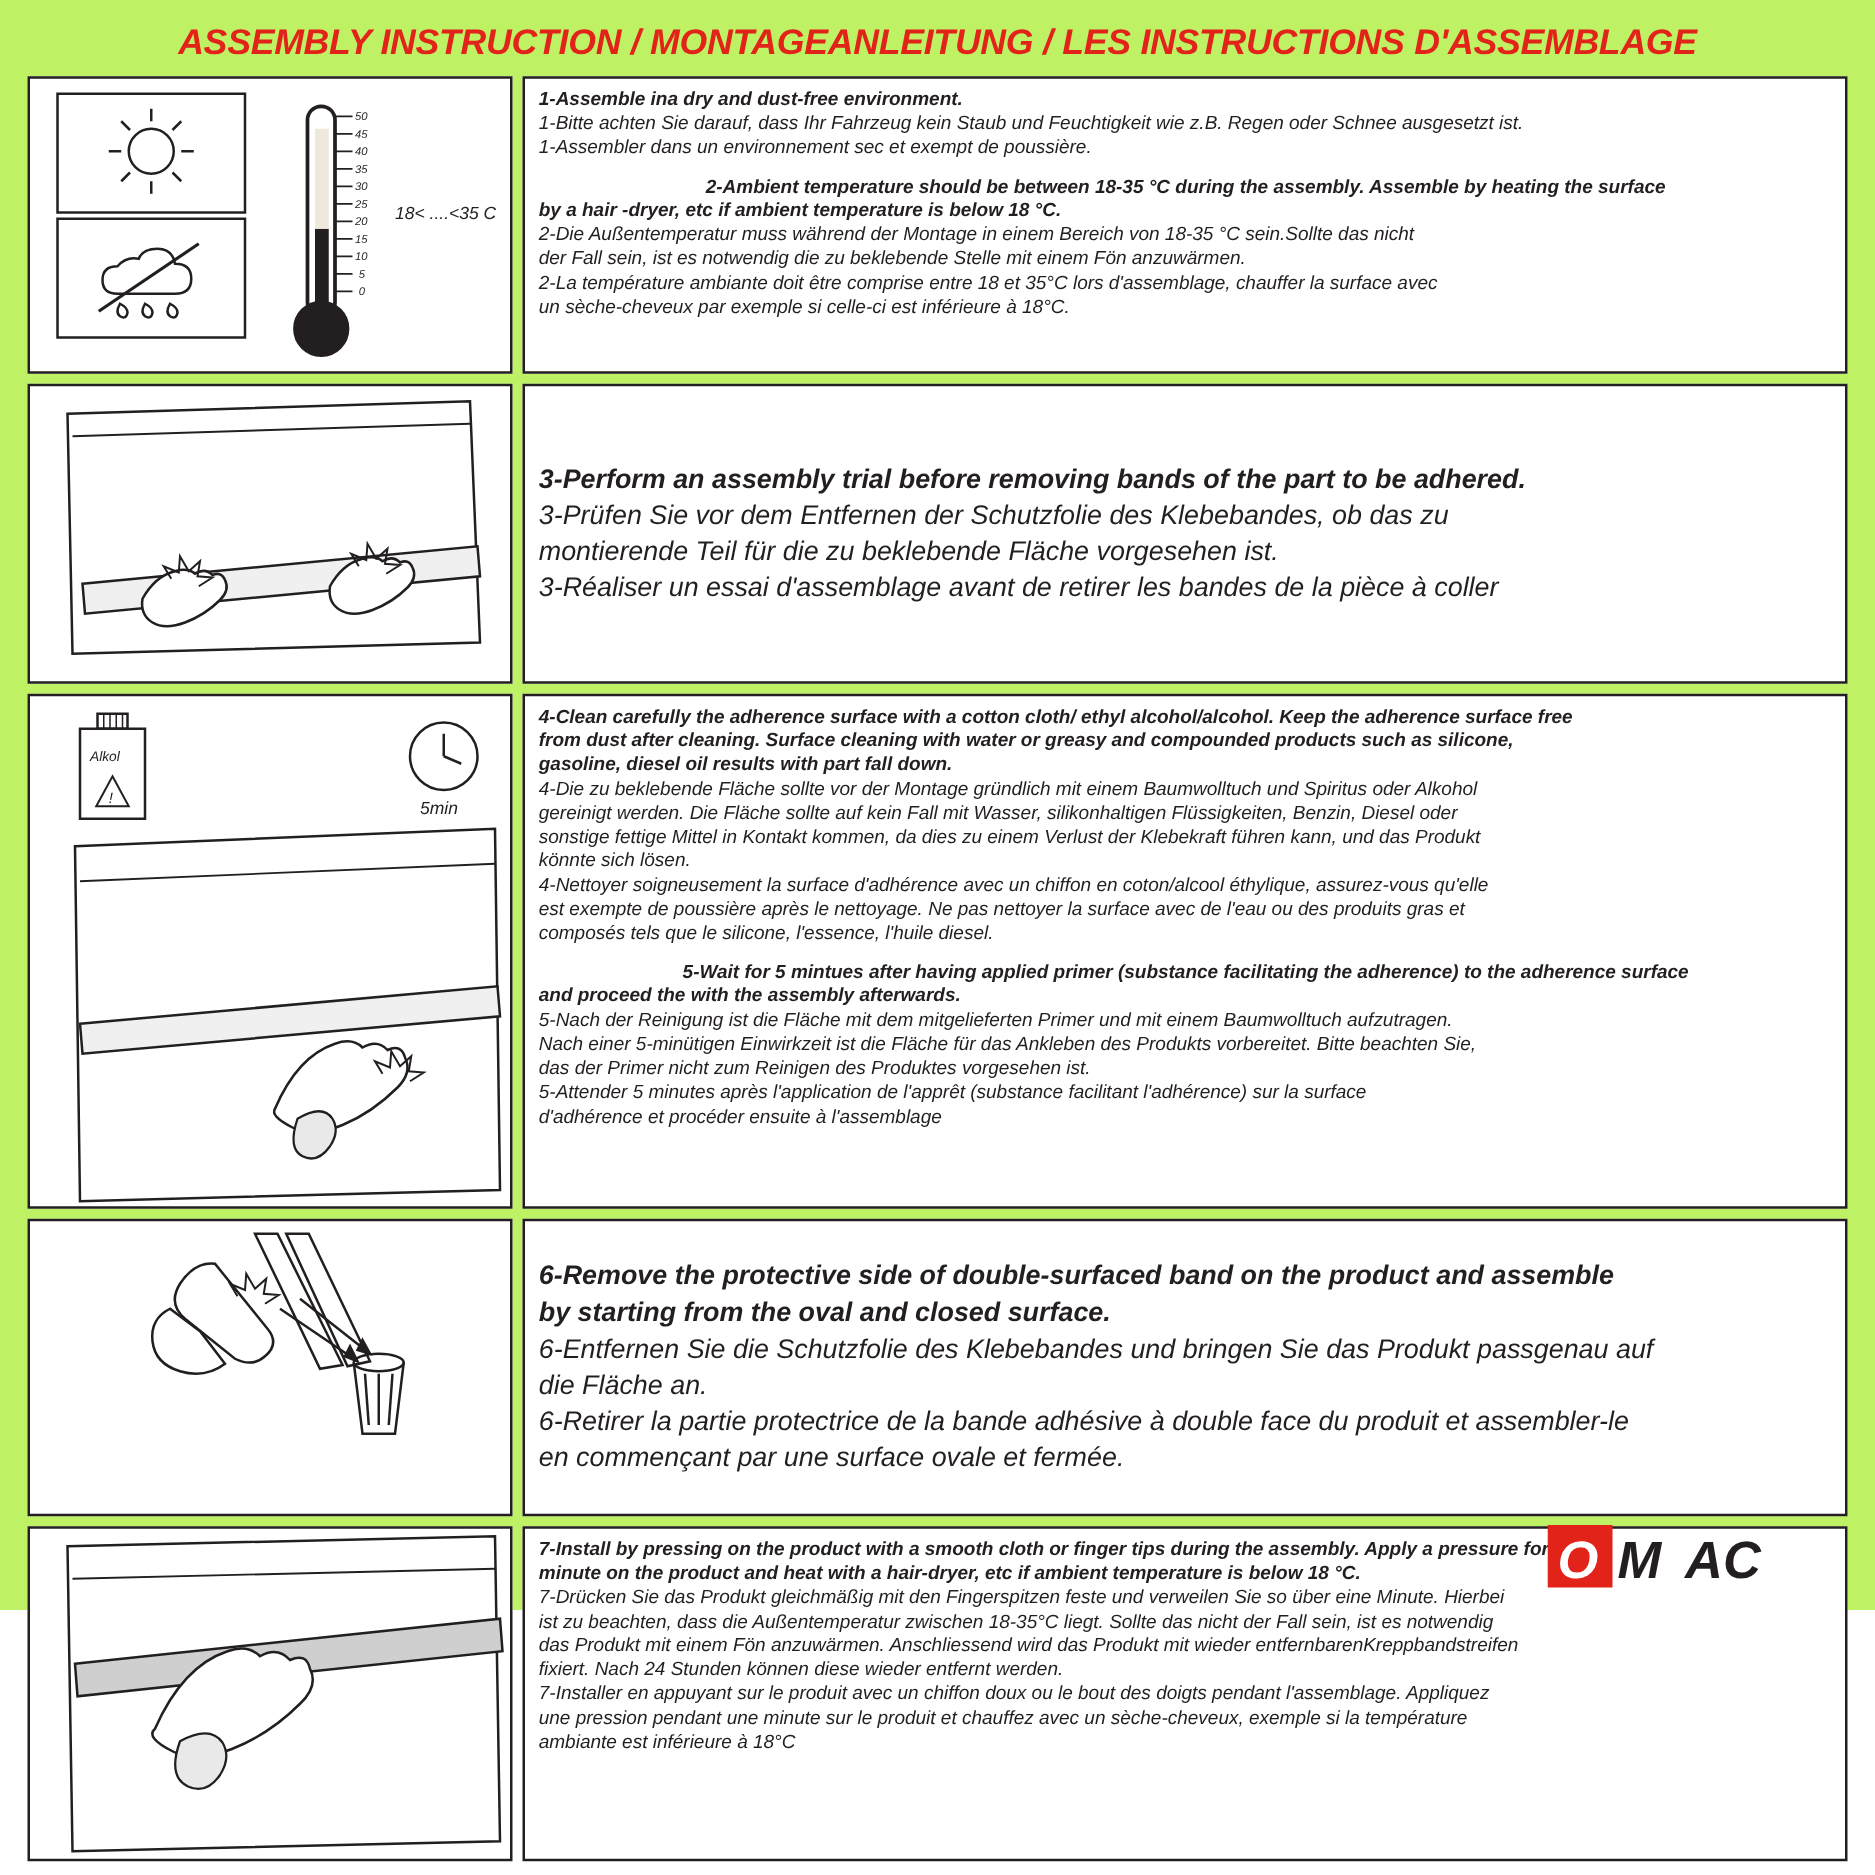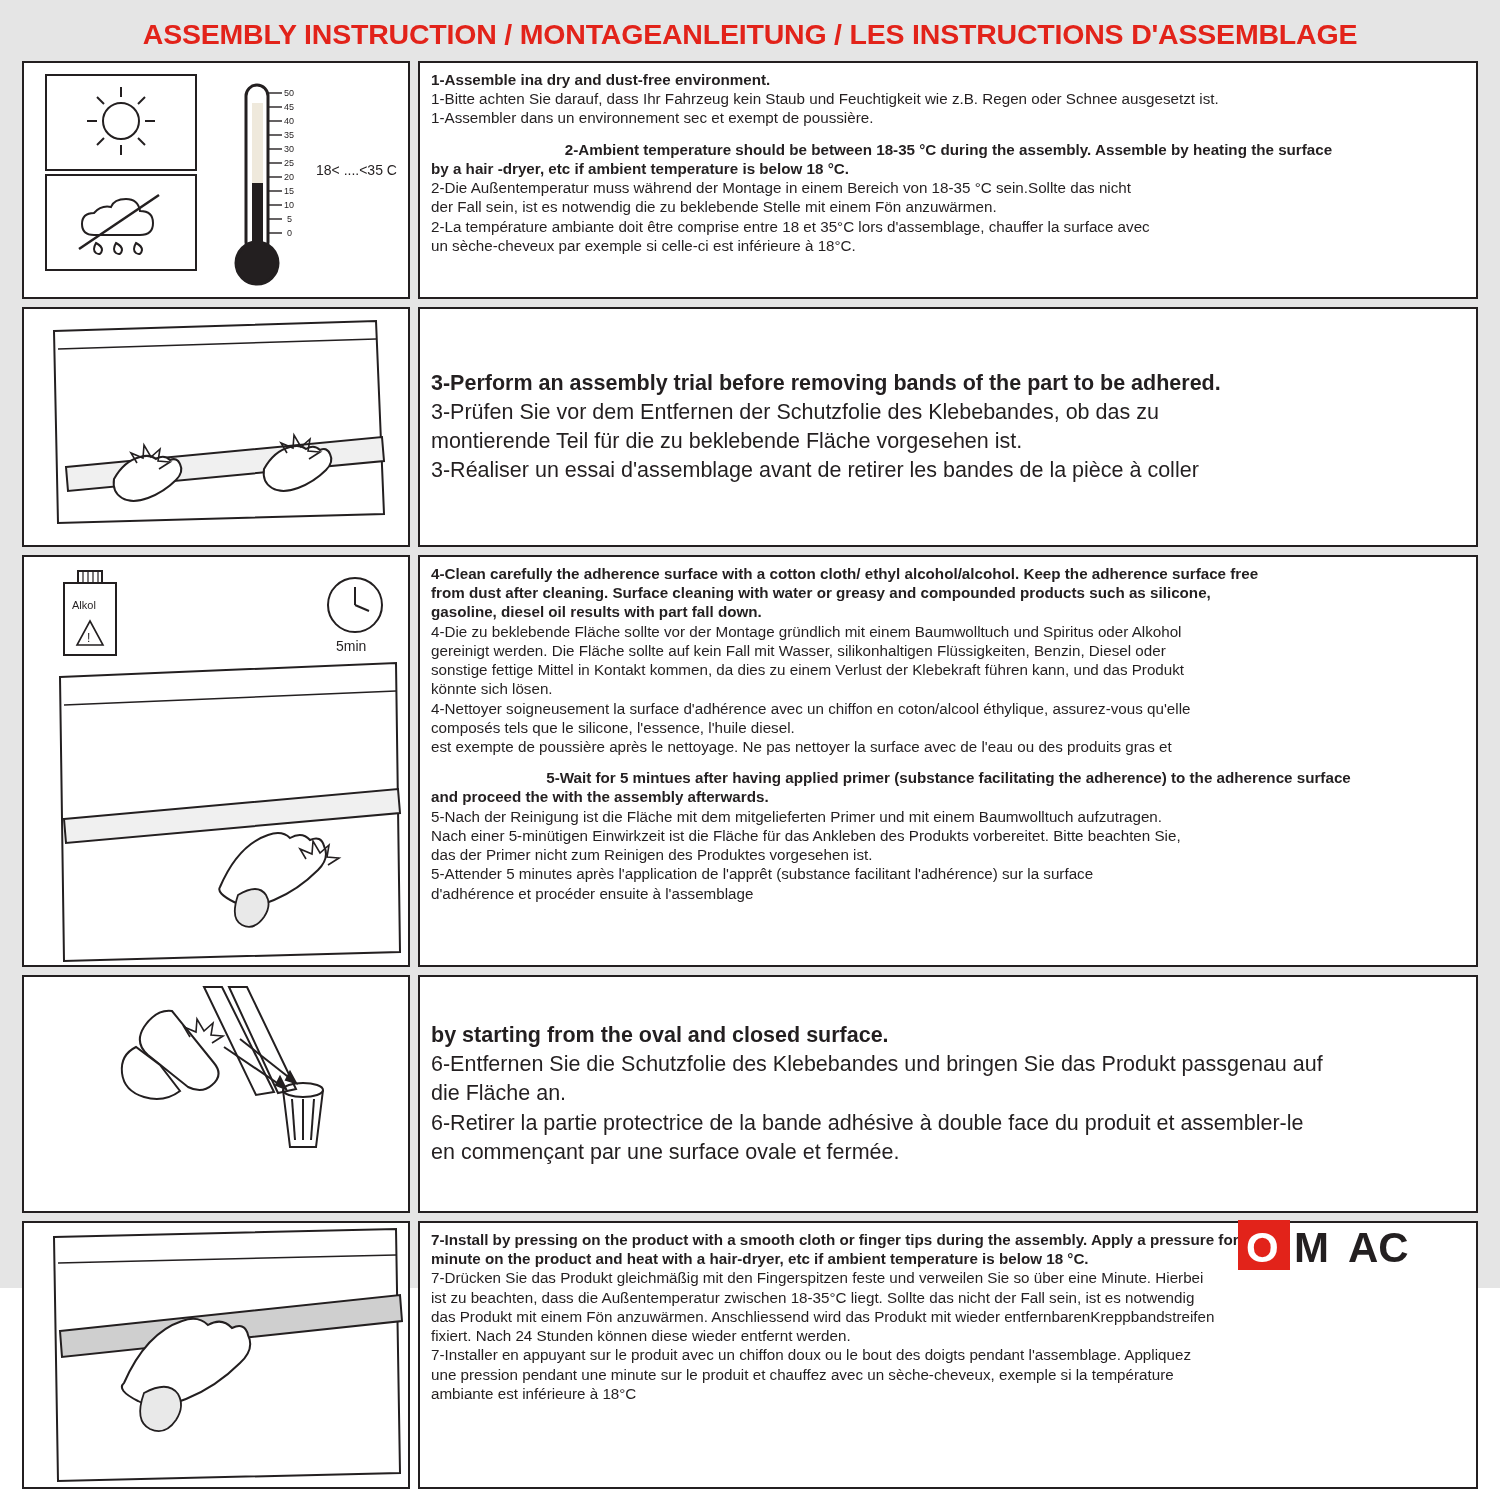--- a/index.html
+++ b/index.html
@@ -6,21 +6,22 @@
   html, body {
     margin: 0; padding: 0;
     width: 1500px; height: 1500px;
     background: #ffffff;
     font-family: "Liberation Sans", sans-serif;
   }
   .page {
     width: 1500px; height: 1288px;
     position: relative;
     padding: 14px 22px 10px 22px;
-    background: #e5e5e5;
+    background: #bef264;
+    font-style: italic;
   }
   .title {
     color: #e2231a;
     font-size: 28.5px;
     font-weight: bold;
     letter-spacing: -0.2px;
     text-align: center;
     white-space: nowrap;
     margin: 4px 0 10px 0;
   }
@@ -233,22 +234,22 @@
       </div>
       <div class="cell-txt">
         <p class="p b">4-Clean carefully the adherence surface with a cotton cloth/ ethyl alcohol/alcohol. Keep the adherence surface free</p>
         <p class="p b">from dust after cleaning. Surface cleaning with water or greasy and compounded products such as silicone,</p>
         <p class="p b">gasoline, diesel oil results with part fall down.</p>
         <p class="p">4-Die zu beklebende Fläche sollte vor der Montage gründlich mit einem Baumwolltuch und Spiritus oder Alkohol</p>
         <p class="p">gereinigt werden. Die Fläche sollte auf kein Fall mit Wasser, silikonhaltigen Flüssigkeiten, Benzin, Diesel oder</p>
         <p class="p">sonstige fettige Mittel in Kontakt kommen, da dies zu einem Verlust der Klebekraft führen kann, und das Produkt</p>
         <p class="p">könnte sich lösen.</p>
         <p class="p">4-Nettoyer soigneusement la surface d'adhérence avec un chiffon en coton/alcool éthylique, assurez-vous qu'elle</p>
+        <p class="p">est exempte de poussière après le nettoyage. Ne pas nettoyer la surface avec de l'eau ou des produits gras et</p>
         <p class="p">composés tels que le silicone, l'essence, l'huile diesel.</p>
-        <p class="p">est exempte de poussière après le nettoyage. Ne pas nettoyer la surface avec de l'eau ou des produits gras et</p>
 
         <p class="p b gap">5-Wait for 5 mintues after having applied primer (substance facilitating the adherence) to the adherence surface</p>
         <p class="p b">and proceed the with the assembly afterwards.</p>
         <p class="p">5-Nach der Reinigung ist die Fläche mit dem mitgelieferten Primer und mit einem Baumwolltuch aufzutragen.</p>
         <p class="p">Nach einer 5-minütigen Einwirkzeit ist die Fläche für das Ankleben des Produkts vorbereitet. Bitte beachten Sie,</p>
         <p class="p">das der Primer nicht zum Reinigen des Produktes vorgesehen ist.</p>
         <p class="p">5-Attender 5 minutes après l'application de l'apprêt (substance facilitant l'adhérence) sur la surface</p>
         <p class="p">d'adhérence et procéder ensuite à l'assemblage</p>
       </div>
     </div>
@@ -281,20 +282,21 @@
             <ellipse cx="279" cy="113" rx="20" ry="7"></ellipse>
             <path d="M259 113 L266 170 L292 170 L299 113"></path>
             <line x1="268" y1="122" x2="271" y2="163"></line>
             <line x1="279" y1="122" x2="279" y2="163"></line>
             <line x1="290" y1="122" x2="287" y2="163"></line>
           </g>
         </svg>
       </div>
       <div class="cell-txt">
         <div class="txt-center">
+          <p class="p big b">6-Remove the protective side of double-surfaced band on the product and assemble</p>
           <p class="p big b">by starting from the oval and closed surface.</p>
           <p class="p big">6-Entfernen Sie die Schutzfolie des Klebebandes und bringen Sie das Produkt passgenau auf</p>
           <p class="p big">die Fläche an.</p>
           <p class="p big">6-Retirer la partie protectrice de la bande adhésive à double face du produit et assembler-le</p>
           <p class="p big">en commençant par une surface ovale et fermée.</p>
         </div>
       </div>
     </div>
 
     <div class="row row5">

